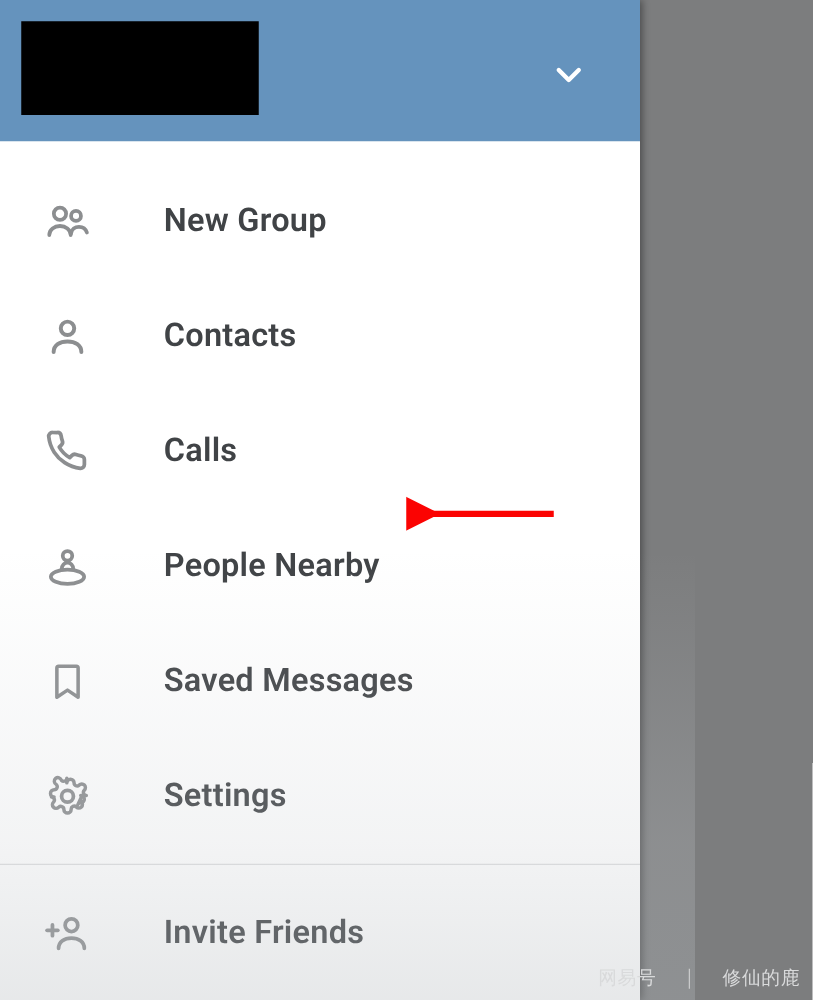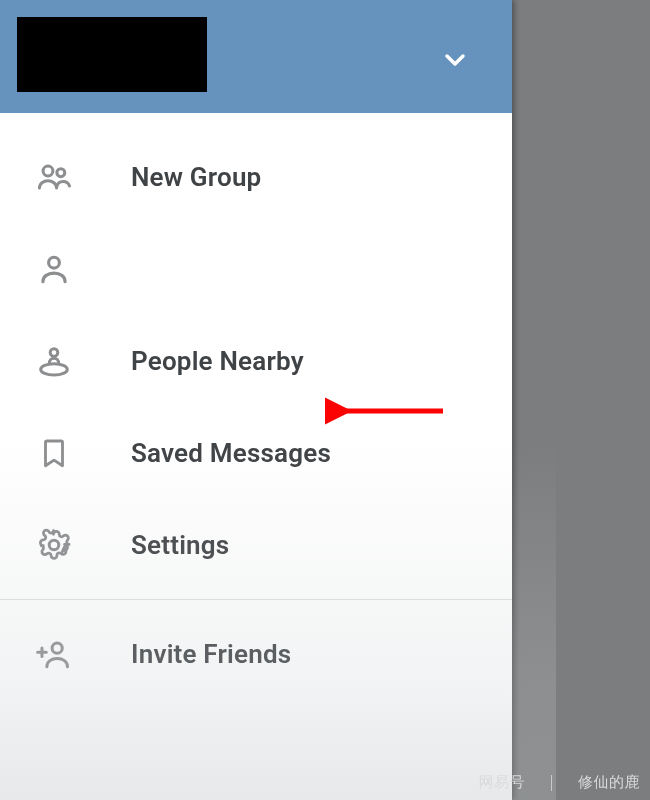--- a/index.html
+++ b/index.html
@@ -55,22 +55,31 @@
         <span class="lbl">New Group</span>
       </div>
 
       <div class="row">
         <span class="ic">
           <svg width="38" height="38" viewBox="0 0 24 24" fill="none" stroke="#8c8e90" stroke-width="2" stroke-linecap="round" stroke-linejoin="round">
             <circle cx="12" cy="8" r="3.4"></circle>
               <path d="M5 20c0-3.4 3.1-5.4 7-5.4s7 2 7 5.4"></path>
           </svg>
         </span>
+        <span class="lbl">Contacts</span>
       </div>
 
+      <div class="row">
+        <span class="ic">
+          <svg width="36" height="36" viewBox="0 0 24 24" fill="none" stroke="#8c8e90" stroke-width="2" stroke-linecap="round" stroke-linejoin="round">
+            <path d="M21 16.5v2.6a2 2 0 0 1-2.2 2 19 19 0 0 1-8.3-3 18.6 18.6 0 0 1-5.6-5.6A19 19 0 0 1 2 4.2 2 2 0 0 1 4 2h2.6a2 2 0 0 1 2 1.7c.12.95.34 1.88.66 2.77a2 2 0 0 1-.45 2.1L7.6 9.8a15 15 0 0 0 5.6 5.6l1.2-1.2a2 2 0 0 1 2.1-.45c.89.32 1.82.54 2.77.66A2 2 0 0 1 21 16.5z"></path>
+          </svg>
+        </span>
+        <span class="lbl">Calls</span>
+      </div>
 
       <div class="row">
         <span class="ic">
           <svg width="38" height="38" viewBox="0 0 24 24" fill="none" stroke="#8c8e90" stroke-width="1.9" stroke-linecap="round" stroke-linejoin="round">
             <circle cx="12" cy="6.7" r="2.4"></circle>
             <path d="M9.1 13.3c0-1.7 1.3-3.1 2.9-3.1s2.9 1.4 2.9 3.1"></path>
             <ellipse cx="12" cy="17.3" rx="8.4" ry="3.6"></ellipse>
           </svg>
         </span>
         <span class="lbl">People Nearby</span>

